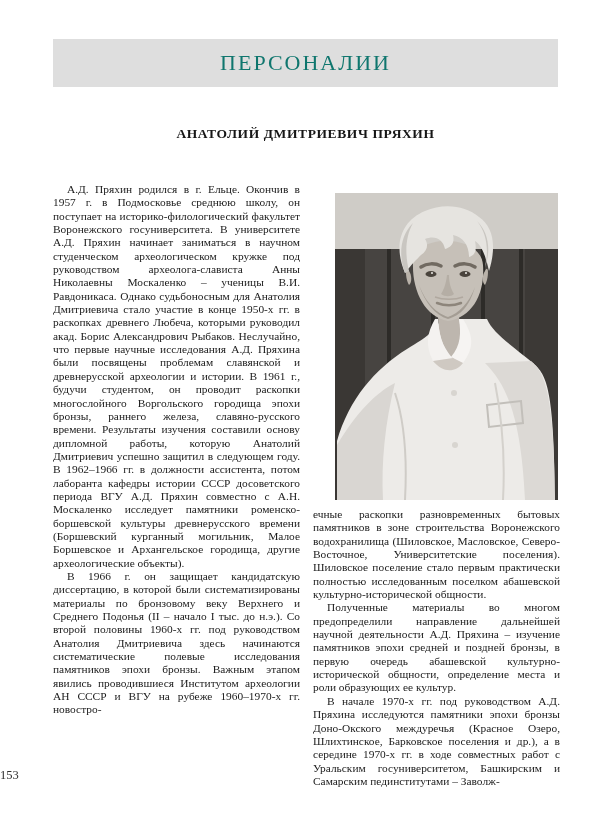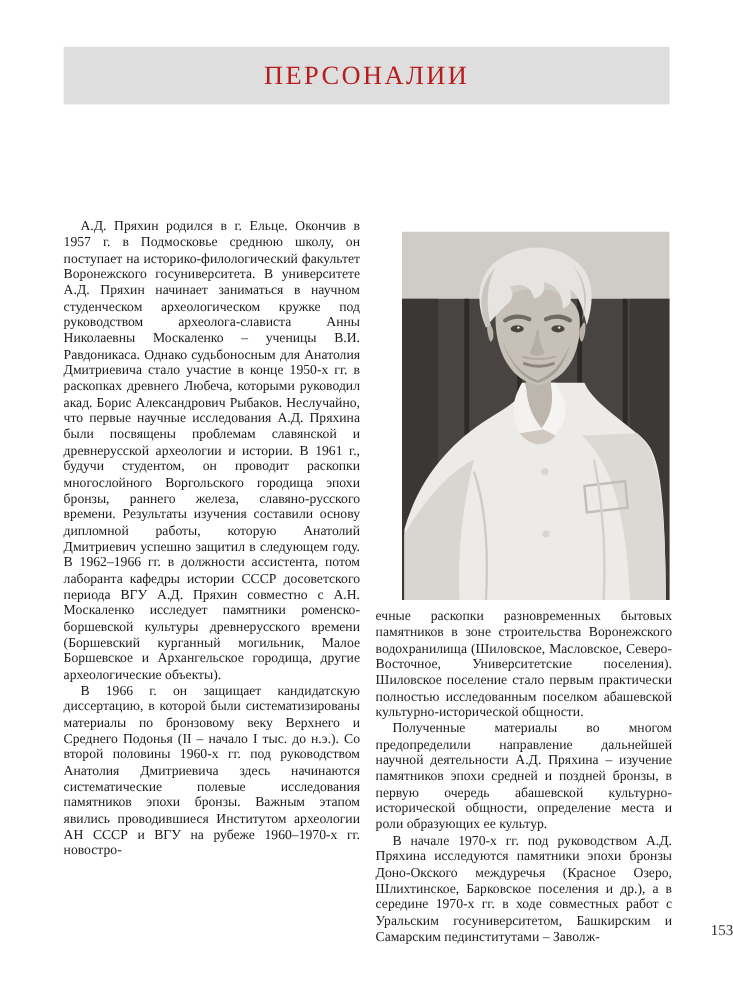--- a/index.html
+++ b/index.html
@@ -5,54 +5,55 @@
   html,body{margin:0;padding:0;background:#ffffff;}
   .page{
     position:relative;width:611px;height:820px;background:#ffffff;
     font-family:"Liberation Serif", serif;color:#1b1b1b;overflow:hidden;
   }
   .band{
     position:absolute;left:53px;top:39px;width:505px;height:48px;
     background:#dedede;display:flex;align-items:center;justify-content:center;
   }
   .band-label{
-    font-size:22px;letter-spacing:2px;color:#b91c1c;font-weight:normal;
+    font-size:22px;letter-spacing:2px;color:#0f766e;font-weight:normal;
   }
   .article-title{
     position:absolute;left:53px;top:126px;width:505px;text-align:center;
     font-size:13.5px;font-weight:bold;letter-spacing:0.6px;color:#161616;
   }
   .columns{
     position:absolute;left:53px;top:183px;width:507px;
     display:flex;gap:13px;
   }
   .col{
     width:247px;font-size:11.4px;line-height:13.35px;text-align:justify;
     color:#1b1b1b;
   }
   .col p{margin:0;padding:0;}
   .col p.indent{text-indent:14px;}
   .photo{
     display:block;width:223px;height:307px;
     margin:10px 2px 8px auto;
   }
   .page-number{
-    position:absolute;left:0;right:0;top:768px;text-align:right;
-    font-size:12.5px;color:#2e2e2e;margin-left:28px;
+    position:absolute;left:0;right:0;top:768px;text-align:left;
+    font-size:12.5px;color:#2e2e2e;
   }
 </style>
 </head>
 <body>
 
 <div class="page">
 
   <div class="band">
     <span class="band-label">ПЕРСОНАЛИИ</span>
   </div>
 
+  <div class="article-title">АНАТОЛИЙ ДМИТРИЕВИЧ ПРЯХИН</div>
 
   <div class="columns">
 
     <div class="col">
       <p class="indent">А.Д. Пряхин родился в г. Ельце. Окончив в 1957 г. в Подмосковье среднюю школу, он поступает на историко-филологический факультет Воронежского госуниверситета. В университете А.Д. Пряхин начинает заниматься в научном студенческом археологическом кружке под руководством археолога-слависта Анны Николаевны Москаленко – ученицы В.И. Равдоникаса. Однако судьбоносным для Анатолия Дмитриевича стало участие в конце 1950-х гг. в раскопках древнего Любеча, которыми руководил акад. Борис Александрович Рыбаков. Неслучайно, что первые научные исследования А.Д. Пряхина были посвящены проблемам славянской и древнерусской археологии и истории. В 1961 г., будучи студентом, он проводит раскопки многослойного Воргольского городища эпохи бронзы, раннего железа, славяно-русского времени. Результаты изучения составили основу дипломной работы, которую Анатолий Дмитриевич успешно защитил в следующем году. В 1962–1966 гг. в должности ассистента, потом лаборанта кафедры истории СССР досоветского периода ВГУ А.Д. Пряхин совместно с А.Н. Москаленко исследует памятники роменско-боршевской культуры древнерусского времени (Боршевский курганный могильник, Малое Боршевское и Архангельское городища, другие археологические объекты).</p>
       <p class="indent">В 1966 г. он защищает кандидатскую диссертацию, в которой были систематизированы материалы по бронзовому веку Верхнего и Среднего Подонья (II – начало I тыс. до н.э.). Со второй половины 1960-х гг. под руководством Анатолия Дмитриевича здесь начинаются систематические полевые исследования памятников эпохи бронзы. Важным этапом явились проводившиеся Институтом археологии АН СССР и ВГУ на рубеже 1960–1970-х гг. новостро-</p>
     </div>
 
     <div class="col">
       <svg class="photo" viewBox="0 0 223 307" xmlns="http://www.w3.org/2000/svg" preserveAspectRatio="none">

